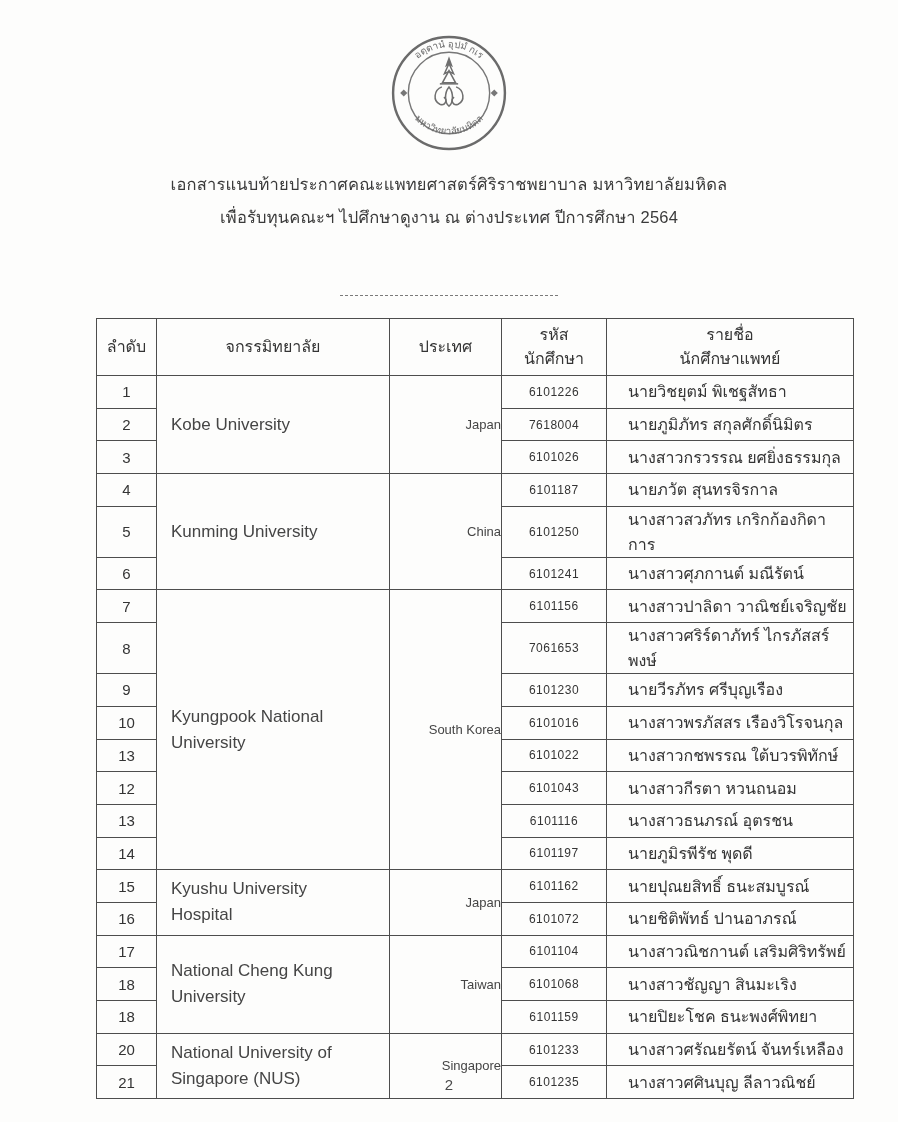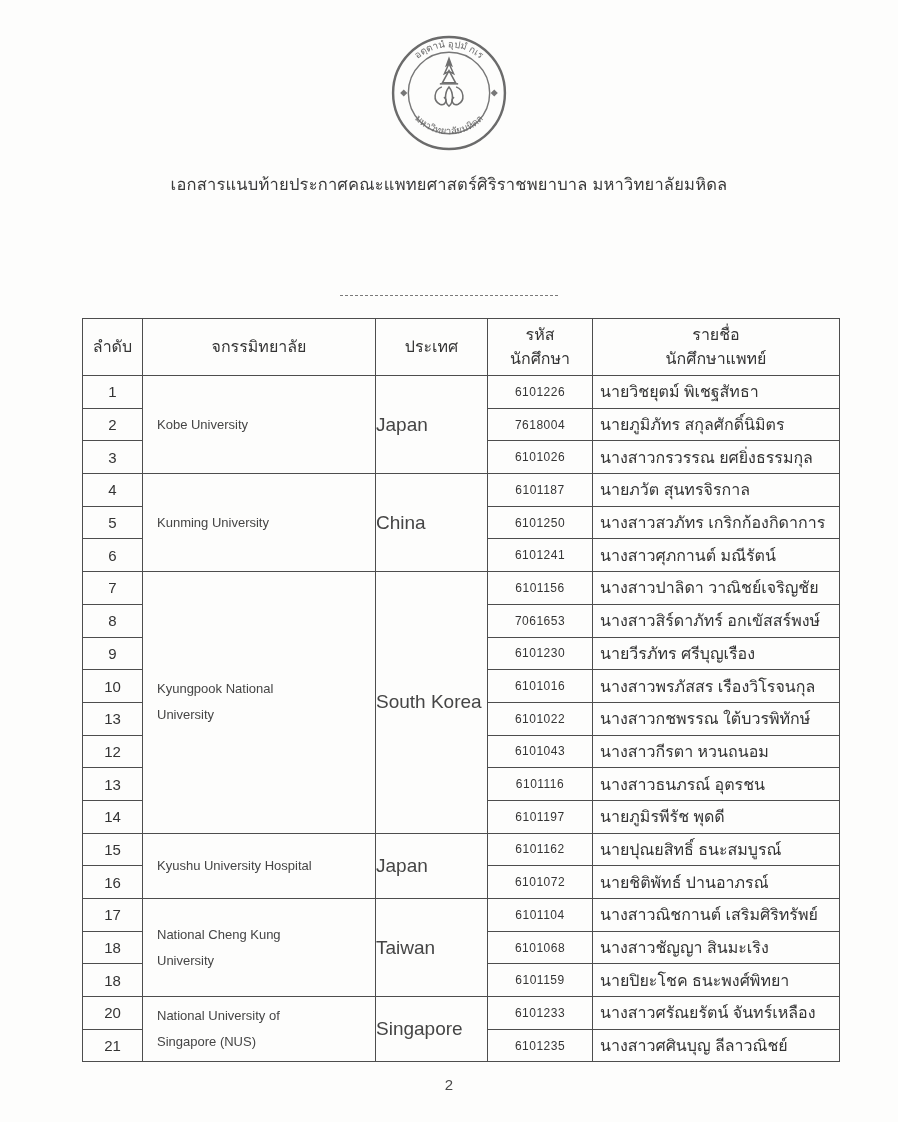--- a/index.html
+++ b/index.html
@@ -24,44 +24,44 @@
     line-height:33px;
     color:#3a3a3a;
     letter-spacing:0.2px;
   }
   .separator {
     position:absolute; top:295px; left:50%; transform:translateX(-50%);
     width:218px; height:0;
     border-top:1.5px dashed #7a7a7a;
   }
   table.doc-table {
-    position:absolute; left:82px; top:318px;
+    position:absolute; left:96px; top:318px;
     width:757px;
     border-collapse:collapse;
     table-layout:fixed;
     font-size:16px;
   }
   .doc-table th, .doc-table td {
     border:1.5px solid #4d4d4d;
     vertical-align:middle;
     font-weight:normal;
     color:#343434;
   }
   .doc-table thead th { height:57px; text-align:center; line-height:24px; font-size:16px; }
   .doc-table tbody td { height:32.7px; }
   col.w-no { width:60px; }
   col.w-univ { width:233px; }
   col.w-country { width:112px; }
   col.w-id { width:105px; }
   col.w-name { width:247px; }
   td.c-no { text-align:center; font-size:15px; }
-  td.c-univ { text-align:left; padding:2px 55px 2px 14px; font-size:13px; line-height:26px; color:#454545; }
-  td.c-country { text-align:left; font-size:19px; color:#454545; }
+  td.c-univ { text-align:left; padding:2px 55px 2px 14px; font-size:17px; line-height:26px; color:#454545; }
+  td.c-country { text-align:right; font-size:13px; color:#454545; }
   td.c-id { text-align:center; font-size:12px; letter-spacing:0.5px; }
-  td.c-name { text-align:left; padding-left:7px; }
+  td.c-name { text-align:left; padding-left:21px; }
   .page-number {
     position:absolute; top:1076px; left:0; right:0;
     text-align:center; font-size:15px; color:#4a4a4a;
   }
 </style>
 </head>
 <body>
 
 <div class="page">
 
@@ -95,20 +95,21 @@
         <path d="M51 51 h18"></path>
         <path d="M53 54 c-8 3 -9 14 -2 17 c5 2 8 -4 4 -7"></path>
         <path d="M67 54 c8 3 9 14 2 17 c-5 2 -8 -4 -4 -7"></path>
         <path d="M60 54 c-5 6 -4 16 0 19 c4 -3 5 -13 0 -19 Z"></path>
       </g>
     </svg>
   </div>
 
   <div class="title-block">
     <div>เอกสารแนบท้ายประกาศคณะแพทยศาสตร์ศิริราชพยาบาล มหาวิทยาลัยมหิดล</div>
+    <div>เพื่อรับทุนคณะฯ ไปศึกษาดูงาน ณ ต่างประเทศ ปีการศึกษา 2564</div>
   </div>
 
   <div class="separator"></div>
 
   <table class="doc-table">
     <colgroup>
       <col class="w-no">
         <col class="w-univ">
         <col class="w-country">
         <col class="w-id">
@@ -167,21 +168,21 @@
         <tr>
           <td class="c-no">7</td>
           <td class="c-univ" rowspan="8">Kyungpook National University</td>
           <td class="c-country" rowspan="8">South Korea</td>
           <td class="c-id">6101156</td>
           <td class="c-name">นางสาวปาลิดา วาณิชย์เจริญชัย</td>
         </tr>
         <tr>
           <td class="c-no">8</td>
           <td class="c-id">7061653</td>
-          <td class="c-name">นางสาวสิร์ดาภัทร์ อกเขัสสร์พงษ์</td>
+          <td class="c-name">นางสาวศริร์ดาภัทร์ ไกรภัสสร์พงษ์</td>
         </tr>
         <tr>
           <td class="c-no">9</td>
           <td class="c-id">6101230</td>
           <td class="c-name">นายวีรภัทร ศรีบุญเรือง</td>
         </tr>
         <tr>
           <td class="c-no">10</td>
           <td class="c-id">6101016</td>
           <td class="c-name">นางสาวพรภัสสร เรืองวิโรจนกุล</td>

